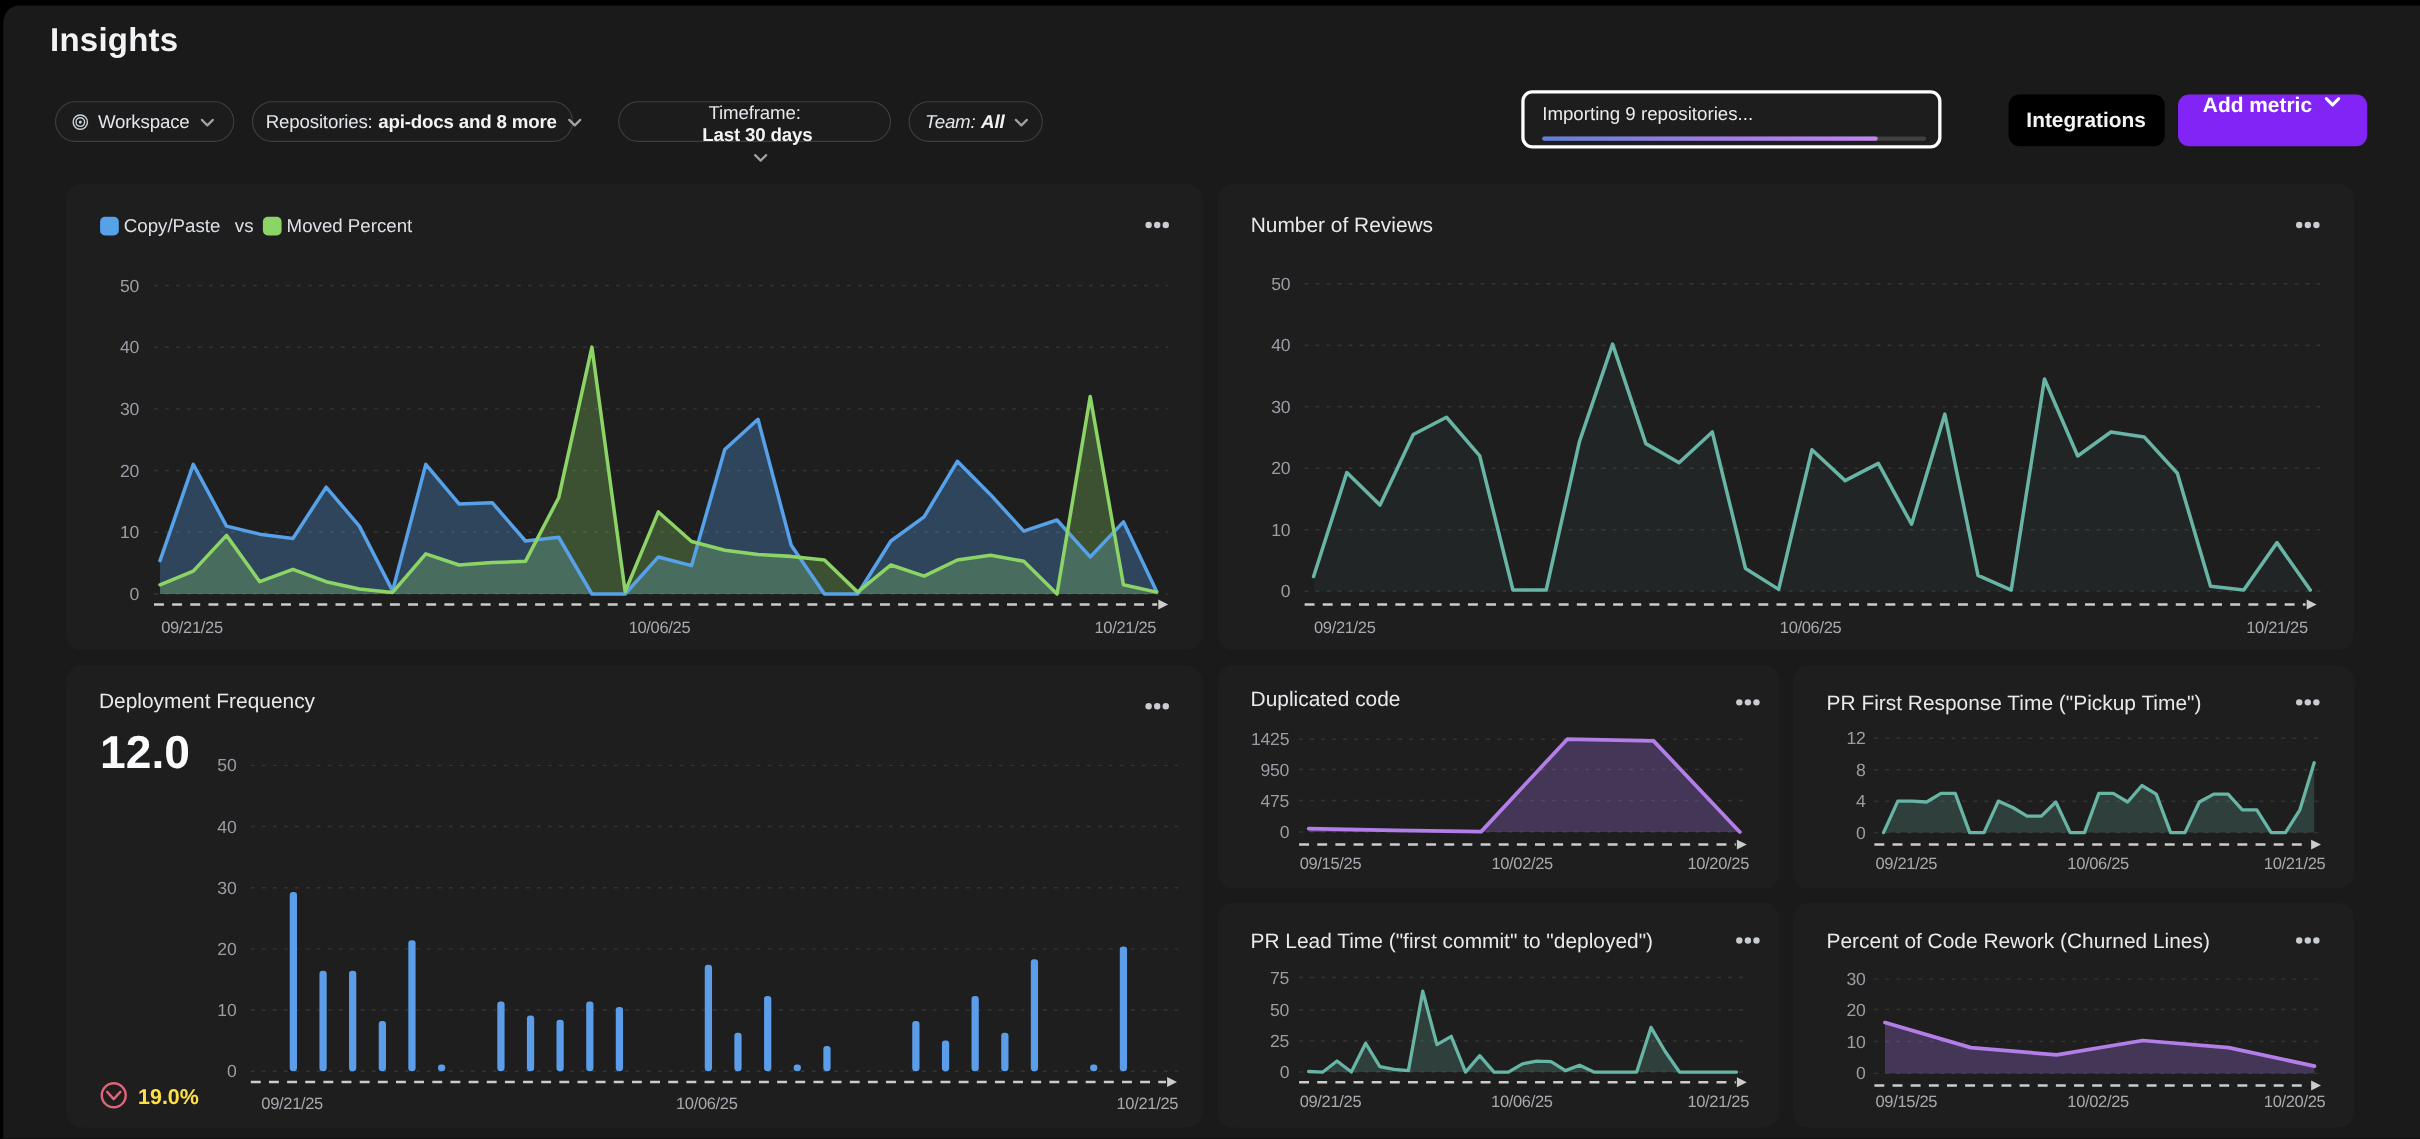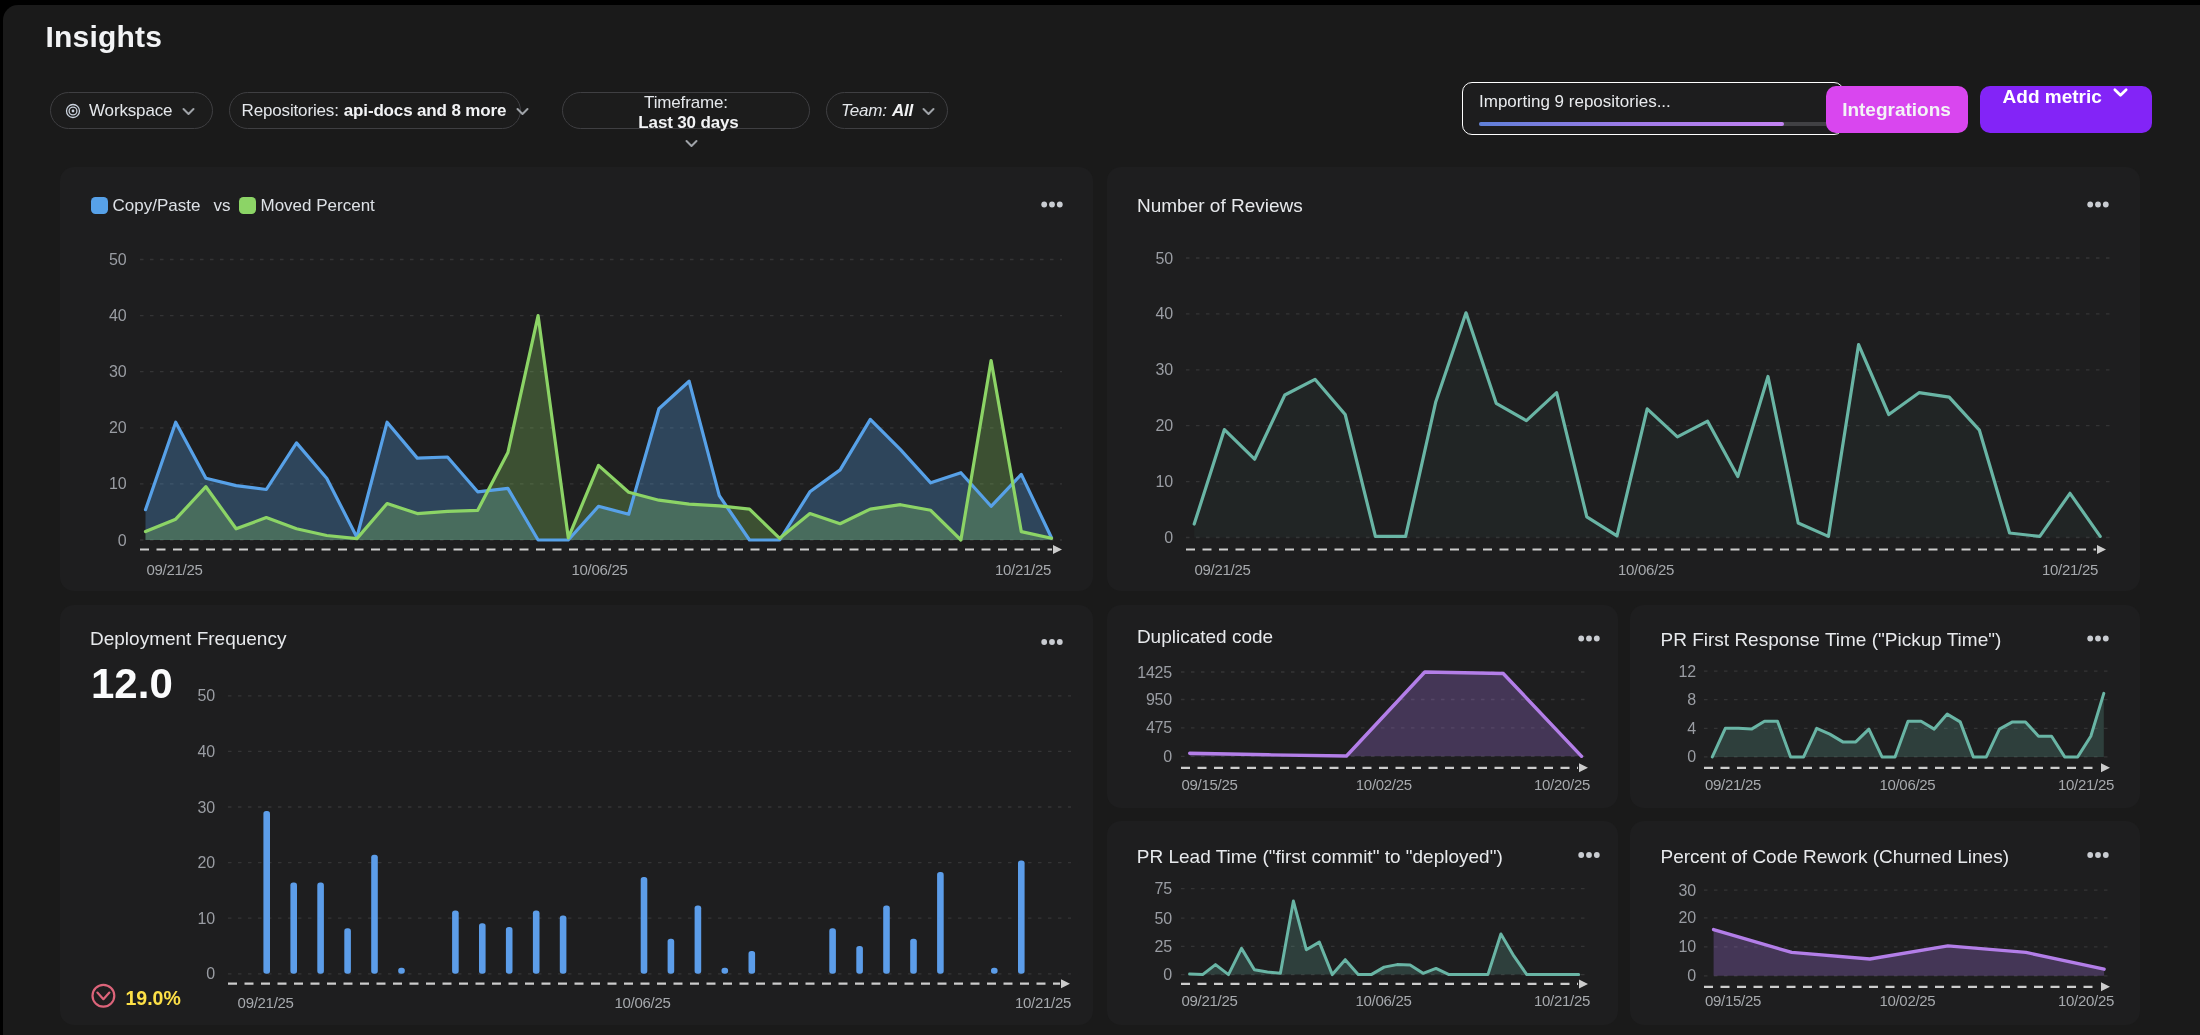--- a/index.html
+++ b/index.html
@@ -45,27 +45,27 @@
           </svg></span>
       </div>
   <div class="pill" style="left:826px;width:122px;font-style:italic;">
         <span>Team:</span>
         <b>All</b>
         <span style="margin-left:8px"><svg width="15" height="11" viewBox="0 0 15 11" style="display:inline-block;vertical-align:middle">
             <path d="M2.5 3 L7.5 8 L12.5 3" fill="none" stroke="#9fa3a8" stroke-width="2" stroke-linecap="round" stroke-linejoin="round"></path>
           </svg></span>
       </div>
 
-  <div class="abs" style="left:1462px;top:82px;width:382px;height:53px;background:#1d1d1e;border:1px solid #ffffff;border-radius:10px;">
+  <div class="abs" style="left:1383px;top:82px;width:382px;height:53px;background:#1d1d1e;border:3px solid #ffffff;border-radius:10px;">
     <div class="abs" style="left:16px;top:9px;font-size:17px;color:#e9ebee;">Importing 9 repositories...</div>
     <div class="abs" style="left:16px;top:39px;width:349px;height:4px;border-radius:2px;background:#414144;">
       <div style="width:305px;height:4px;border-radius:2px;background:linear-gradient(90deg,#5f80d8,#9f7be8,#c383f2);"></div>
     </div>
   </div>
-  <div class="abs" style="left:1825.5px;top:86px;width:142px;height:47px;background:#d946ef;border-radius:10px;color:#f3f4f6;font-size:19px;font-weight:600;display:flex;align-items:center;justify-content:center;">Integrations</div>
+  <div class="abs" style="left:1825.5px;top:86px;width:142px;height:47px;background:#000000;border-radius:10px;color:#f3f4f6;font-size:19px;font-weight:600;display:flex;align-items:center;justify-content:center;">Integrations</div>
   <div class="abs" style="left:1980px;top:86px;width:172px;height:47px;background:#8324f7;border-radius:10px;color:#fff;font-size:19px;font-weight:700;display:flex;align-items:flex-start;justify-content:center;">Add metric&nbsp;&nbsp;<svg width="17" height="13" viewBox="0 0 15 11" style="display:inline-block;vertical-align:middle">
           <path d="M2.5 3 L7.5 8 L12.5 3" fill="none" stroke="#ffffff" stroke-width="2.4" stroke-linecap="round" stroke-linejoin="round"></path>
         </svg></div>
 
   <div class="card" style="left:60px;top:167px;width:1033px;height:424px;"></div>
   <div class="card" style="left:1107px;top:167px;width:1033px;height:424px;"></div>
   <div class="card" style="left:60px;top:604.7px;width:1033px;height:420.8px;"></div>
   <div class="card" style="left:1107.3px;top:604.7px;width:510.9px;height:203.7px;"></div>
   <div class="card" style="left:1630.3px;top:604.7px;width:509.7px;height:203.7px;"></div>
   <div class="card" style="left:1107.3px;top:820.9px;width:510.9px;height:204.6px;"></div>

